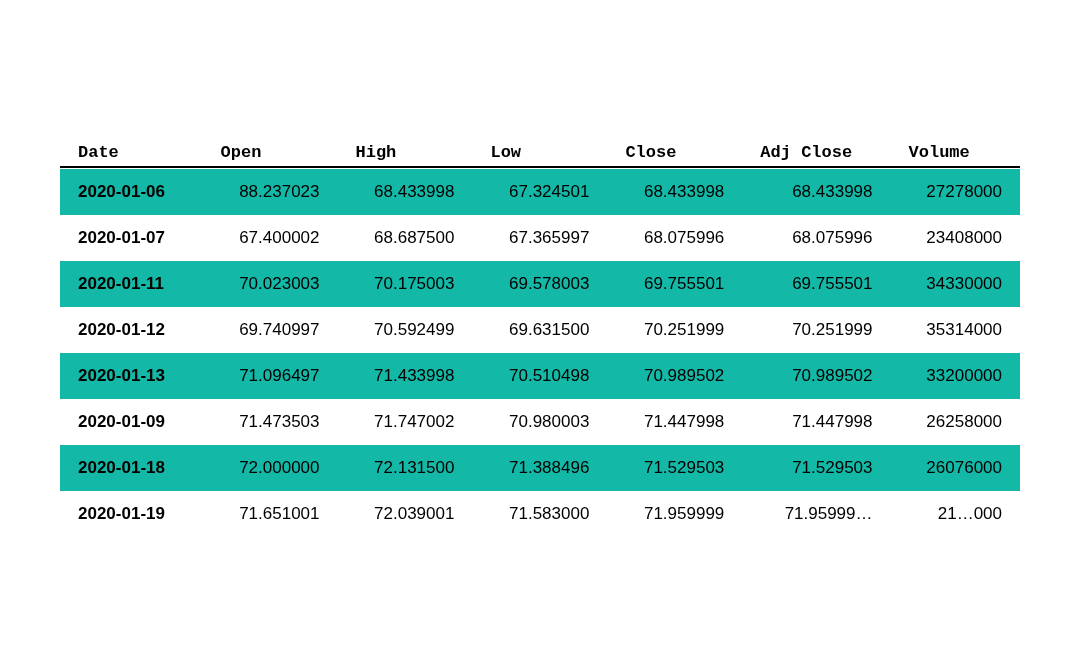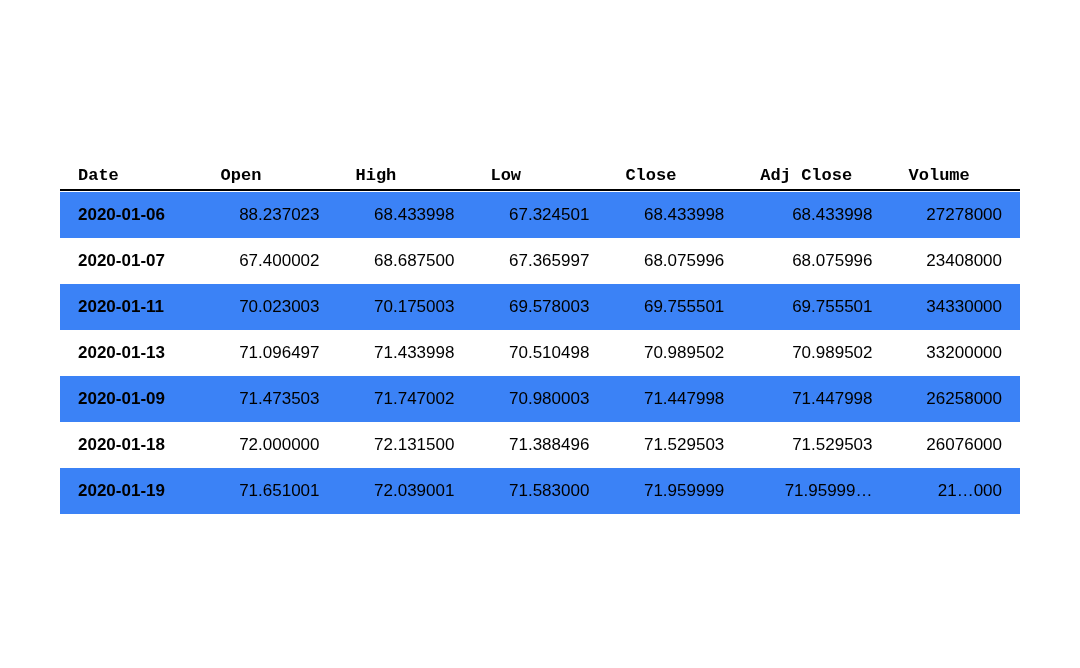--- a/index.html
+++ b/index.html
@@ -48,21 +48,21 @@
       font-family: Liberation Mono, monospace;
     }
 
     .divider-row td {
       border-top: 2px solid #000000;
       padding: 0;
       height: 2px;
     }
 
     tbody tr {
-      background: #3b82f6;
+      background: #14b8a6;
     }
 
     tbody tr:nth-child(odd) {
       background: #ffffff;
     }
 
     tbody tr td {
       padding: 13px 18px;
       text-align: right;
       color: #000000;
@@ -115,20 +115,29 @@
         <tr>
           <td>2020-01-11</td>
           <td>70.023003</td>
           <td>70.175003</td>
           <td>69.578003</td>
           <td>69.755501</td>
           <td>69.755501</td>
           <td>34330000</td>
         </tr>
         <tr>
+          <td>2020-01-12</td>
+          <td>69.740997</td>
+          <td>70.592499</td>
+          <td>69.631500</td>
+          <td>70.251999</td>
+          <td>70.251999</td>
+          <td>35314000</td>
+        </tr>
+        <tr>
           <td>2020-01-13</td>
           <td>71.096497</td>
           <td>71.433998</td>
           <td>70.510498</td>
           <td>70.989502</td>
           <td>70.989502</td>
           <td>33200000</td>
         </tr>
         <tr>
           <td>2020-01-09</td>

